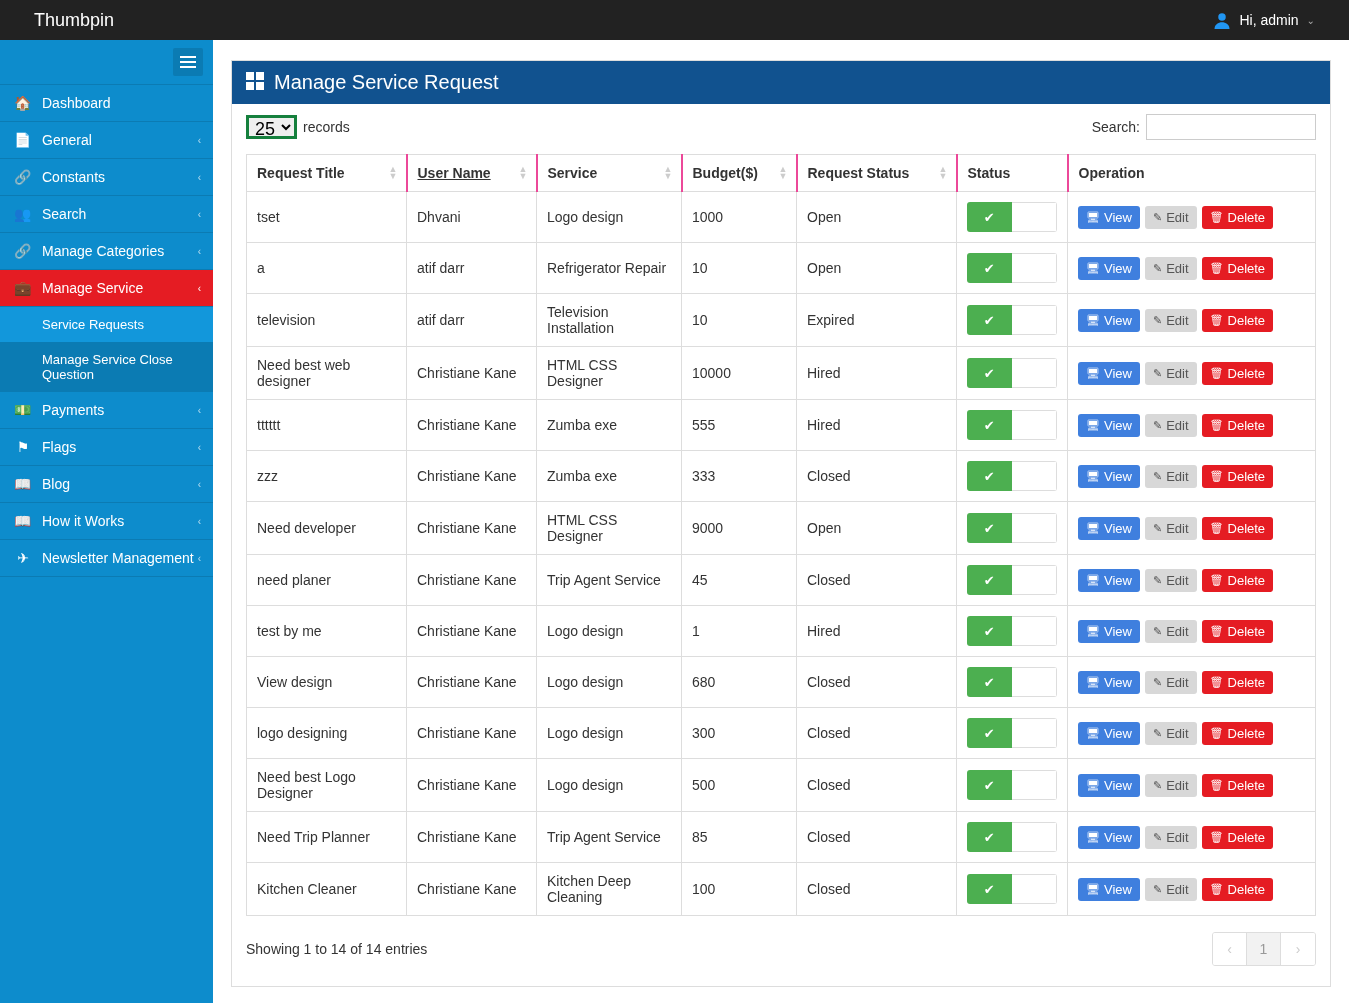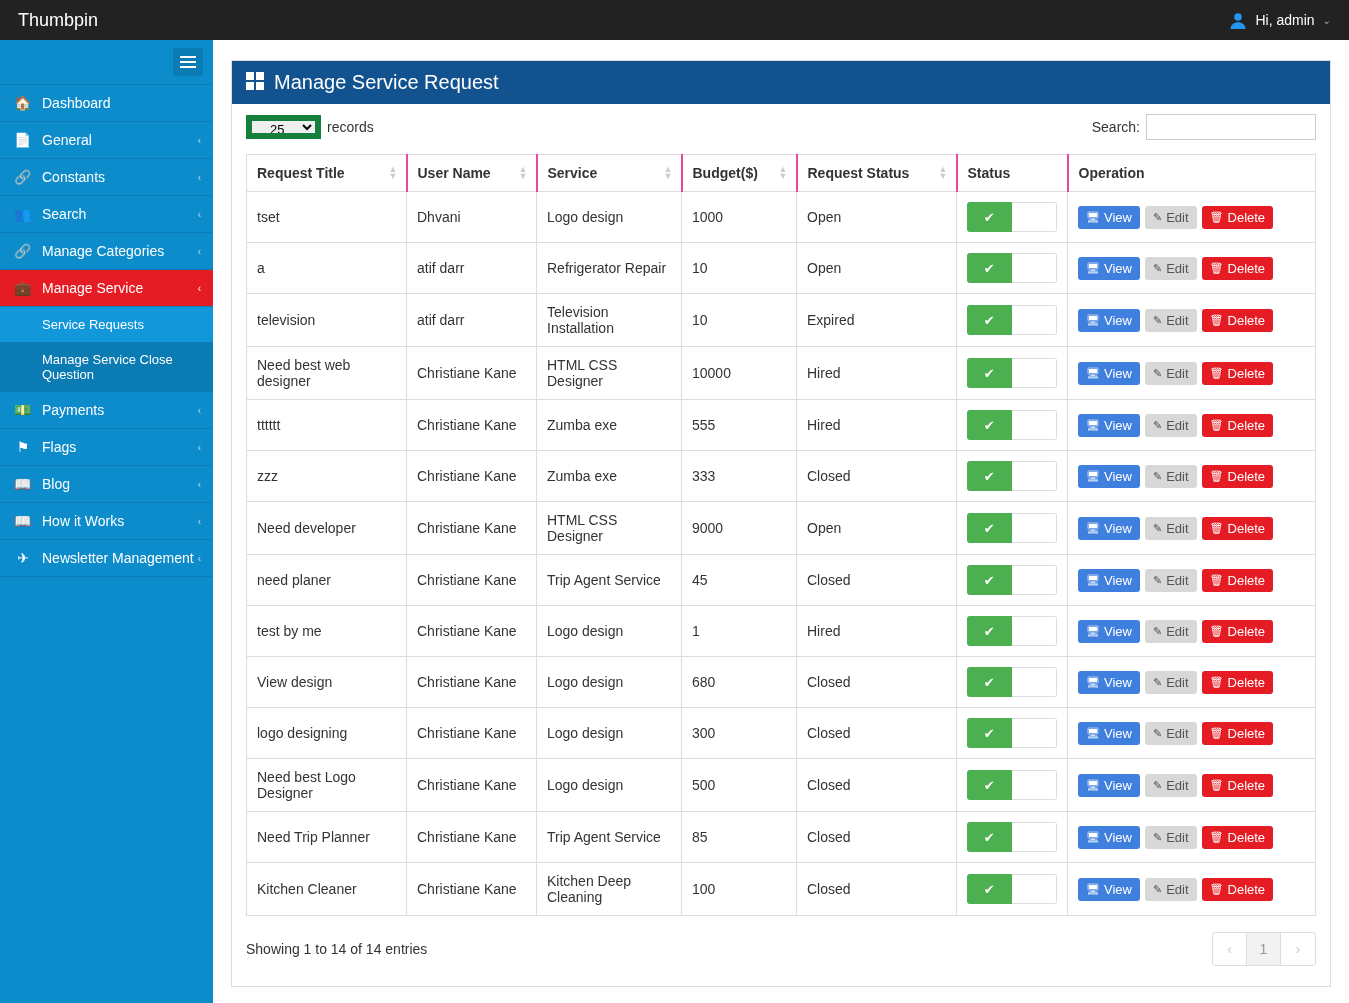--- a/index.html
+++ b/index.html
@@ -1,19 +1,19 @@
 <!DOCTYPE html>
 <html><head>
 <meta charset="utf-8">
 <style>
 * { margin: 0; padding: 0; box-sizing: border-box; }
 body { font-family: 'Helvetica Neue', Arial, sans-serif; font-size: 14px; color: #333; background: #fff; }
 
 
-.topbar { background: #222; height: 40px; display: flex; justify-content: space-between; align-items: center; padding: 0 18px; color: #fff; }
+.topbar { background: #222; height: 40px; display: flex; justify-content: space-between; align-items: center; padding: 0 34px; color: #fff; }
 .brand { font-size: 18px; font-weight: 400; color: #fff; }
 .user-menu { display: flex; align-items: center; gap: 8px; font-size: 14px; cursor: pointer; }
 .user-icon { width: 18px; height: 18px; display: inline-block; }
 .user-icon svg { width: 100%; height: 100%; }
 .chev-down { font-size: 10px; color: #aaa; }
 
 
 .layout { display: flex; min-height: calc(100vh - 40px - 50px); }
 .sidebar { width: 213px; background: #0d8ccc; flex-shrink: 0; }
 .main { flex: 1; background: #fff; padding: 20px 18px 30px 18px; }
@@ -35,21 +35,21 @@
 
 
 .panel { border: 1px solid #ddd; background: #fff; }
 .panel-header { background: #11528f; color: #fff; padding: 10px 14px; font-size: 20px; display: flex; align-items: center; gap: 10px; }
 .panel-header .header-icon { font-size: 16px; }
 .panel-body { padding: 10px 14px 20px 14px; }
 
 
 .controls { display: flex; justify-content: space-between; align-items: center; margin-bottom: 14px; }
 .records-select { display: flex; align-items: center; gap: 6px; font-size: 14px; }
-.records-select select { border: 6px solid #15803d; height: 24px; font-size: 13px; padding: 0 14px; }
+.records-select select { border: 3px solid #15803d; height: 24px; font-size: 18px; padding: 0 2px; }
 .search-box { display: flex; align-items: center; gap: 6px; font-size: 14px; }
 .search-box input { border: 1px solid #ccc; height: 26px; width: 170px; padding: 2px 6px; }
 
 
 table.data { width: 100%; border-collapse: collapse; border: 1px solid #ddd; }
 table.data th { text-align: left; font-weight: 600; padding: 10px 10px; border-bottom: 1px solid #ddd; border-right: 2px solid #ec4899; font-size: 14px; position: relative; background: #fff; }
 table.data th .sort-arrows { position: absolute; right: 8px; top: 50%; transform: translateY(-50%); font-size: 9px; color: #ccc; line-height: 7px; }
 table.data td { padding: 10px 10px; border-bottom: 1px solid #ddd; border-right: 1px solid #ddd; font-size: 14px; vertical-align: middle; }
 table.data tr:last-child td { border-bottom: none; }
 table.data th:last-child, table.data td:last-child { border-right: none; }
@@ -71,21 +71,21 @@
 
 .table-footer { display: flex; justify-content: space-between; align-items: center; margin-top: 16px; font-size: 14px; }
 .pagination { display: flex; border: 1px solid #ddd; border-radius: 3px; overflow: hidden; }
 .pagination .page-btn { width: 34px; height: 32px; display: flex; align-items: center; justify-content: center; border-right: 1px solid #ddd; cursor: pointer; color: #666; background: #fff; }
 .pagination .page-btn:last-child { border-right: none; }
 .pagination .page-btn.active { background: #f2f2f2; color: #999; }
 .pagination .page-btn.disabled { color: #ccc; cursor: default; }
 
 
 .col-title { width: 160px; }
-.col-user { width: 130px; }
+.col-user { width: 130px; text-decoration: underline; }
 .col-service { width: 145px; }
 .col-budget { width: 115px; }
 .col-reqstatus { width: 160px; }
 .col-status { width: 110px; }
 </style>
 </head>
 <body>
 
 <div class="topbar">
   <div class="brand">Thumbpin</div>

